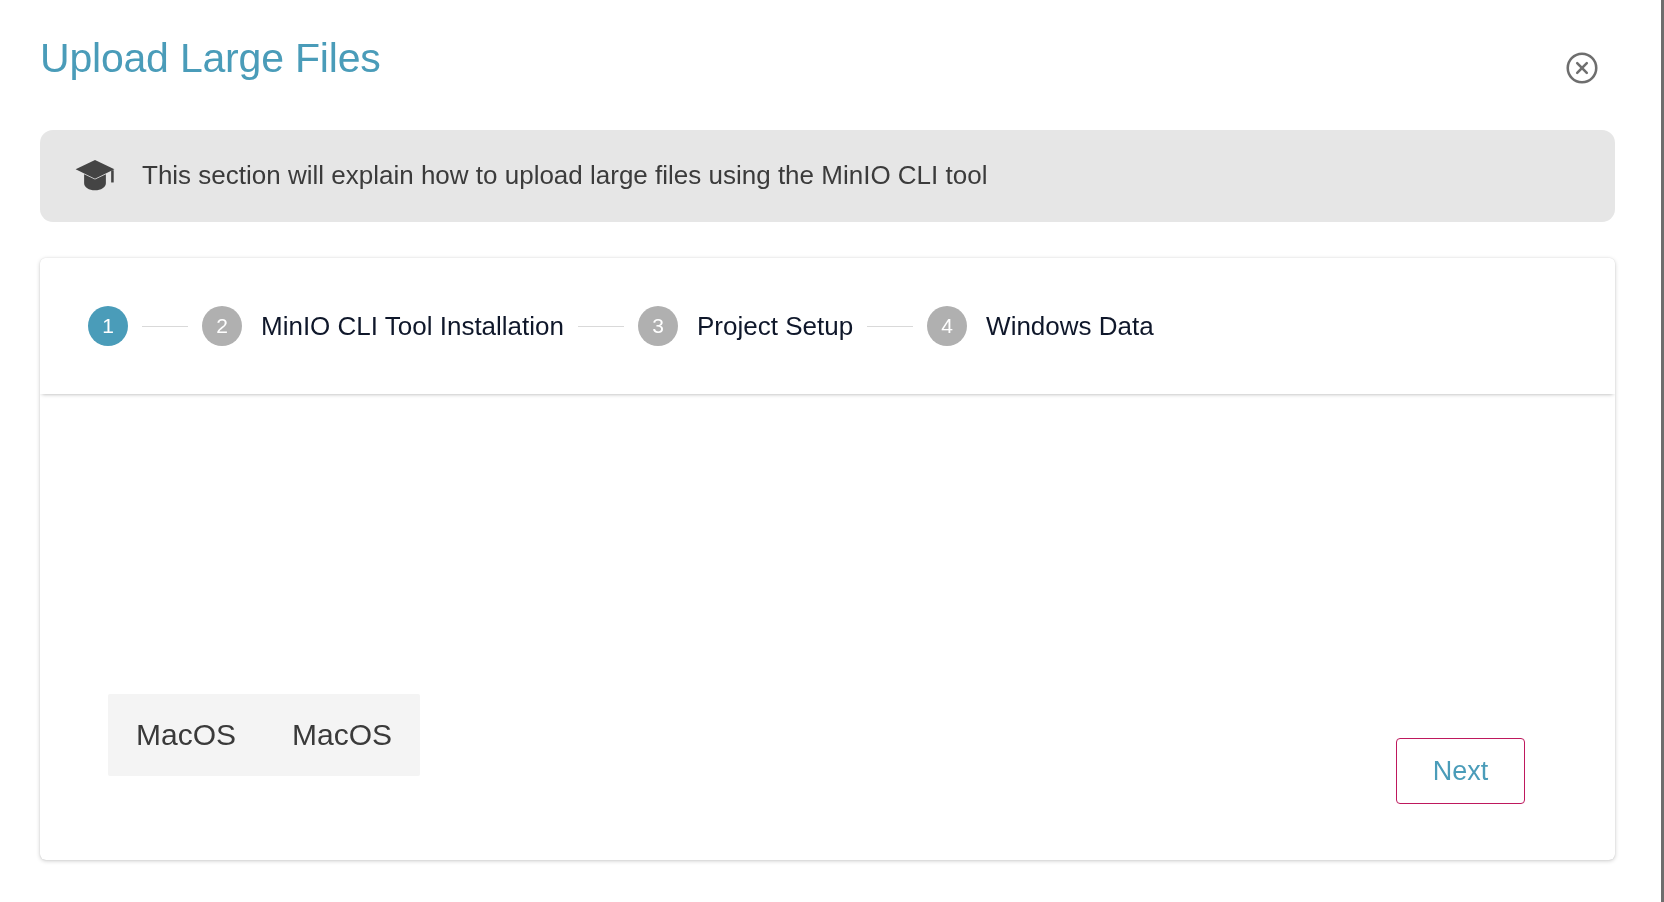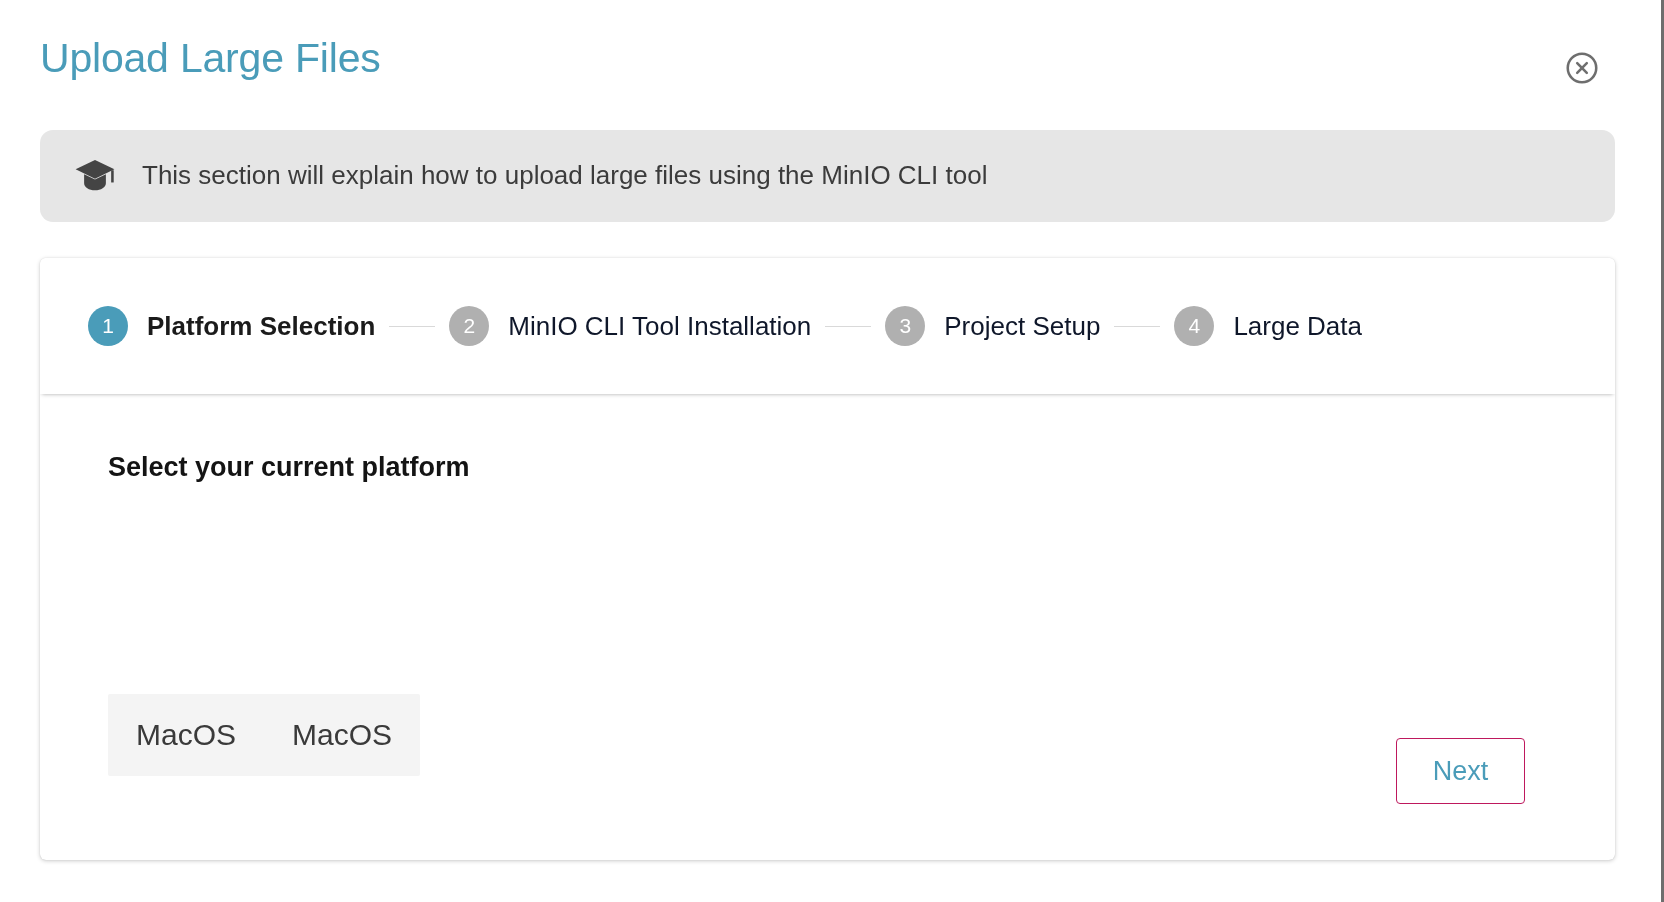--- a/index.html
+++ b/index.html
@@ -237,49 +237,47 @@
     </span>
     <span class="banner-text">This section will explain how to upload large files using the MinIO CLI tool</span>
   </div>
 
   <div class="card">
 
     <div class="stepper">
 
       <div class="step active">
         <span class="step-circle">1</span>
-        <span class="step-label">Platform Selection</span>
       </div>
 
       <span class="step-connector"></span>
 
       <div class="step">
         <span class="step-circle">2</span>
         <span class="step-label">MinIO CLI Tool Installation</span>
       </div>
 
       <span class="step-connector"></span>
 
       <div class="step">
         <span class="step-circle">3</span>
         <span class="step-label">Project Setup</span>
       </div>
 
       <span class="step-connector"></span>
 
       <div class="step">
         <span class="step-circle">4</span>
-        <span class="step-label">Large Data</span>
+        <span class="step-label">Windows Data</span>
       </div>
 
     </div>
 
     <div class="card-body">
 
-      <div class="section-heading">Select your current platform</div>
 
       <div class="platform-group">
         <button class="platform-btn">MacOS</button>
         <button class="platform-btn">MacOS</button>
       </div>
 
       <button class="next-btn">Next</button>
 
     </div>
   </div>

